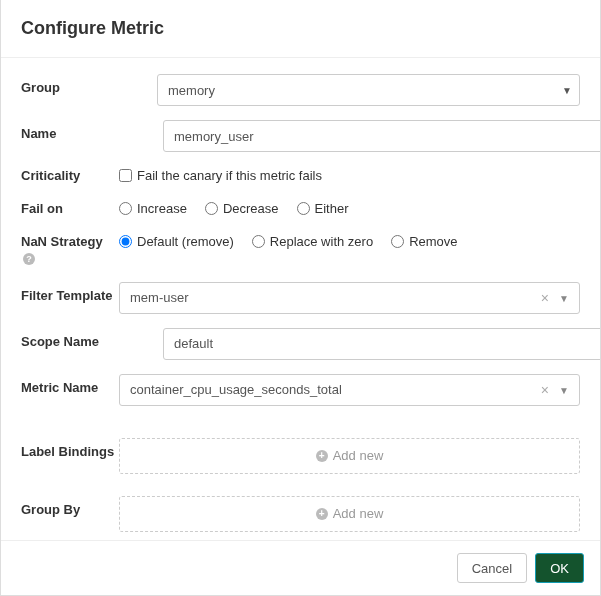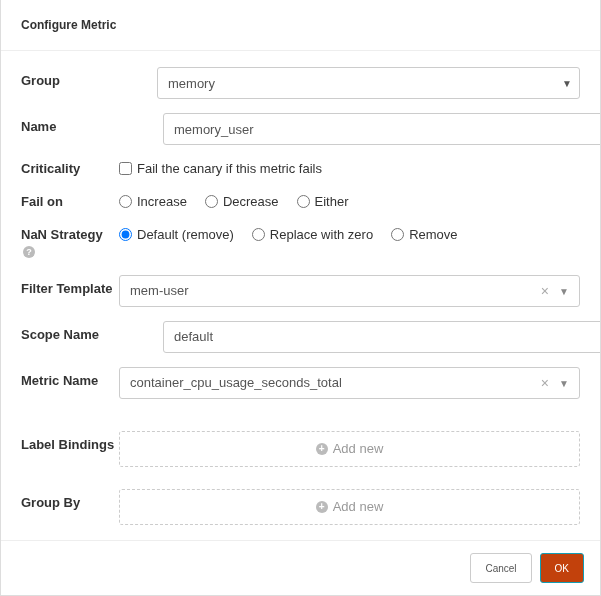--- a/index.html
+++ b/index.html
@@ -13,21 +13,21 @@
     overflow: hidden;
     position: relative;
     border: 1px solid #ddd;
     border-top: none;
   }
   .header {
     padding: 18px 20px;
     border-bottom: 1px solid #eee;
   }
   .header h2 {
-    font-size: 12px;
+    font-size: 18px;
     font-weight: 600;
     color: #333;
   }
   .form {
     padding: 16px 20px 20px 20px;
   }
   .row {
     display: flex;
     align-items: flex-start;
     margin-bottom: 14px;
@@ -165,31 +165,31 @@
     padding: 12px 16px;
     display: flex;
     justify-content: flex-end;
     gap: 8px;
     background: #fff;
   }
   .btn {
     height: 30px;
     padding: 0 14px;
     border-radius: 3px;
-    font-size: 10px;
+    font-size: 13px;
     cursor: pointer;
     border: 1px solid transparent;
   }
   .btn-cancel {
     background: #fff;
     border-color: #ccc;
     color: #555;
   }
   .btn-ok {
-    background: #c2410c;
+    background: #14532d;
     color: #fff;
     border-color: #139db4;
     font-weight: 500;
   }
   input.text-input { outline: none; margin-left: 44px; }
 </style>
 </head>
 <body>
 
 <div class="header">

